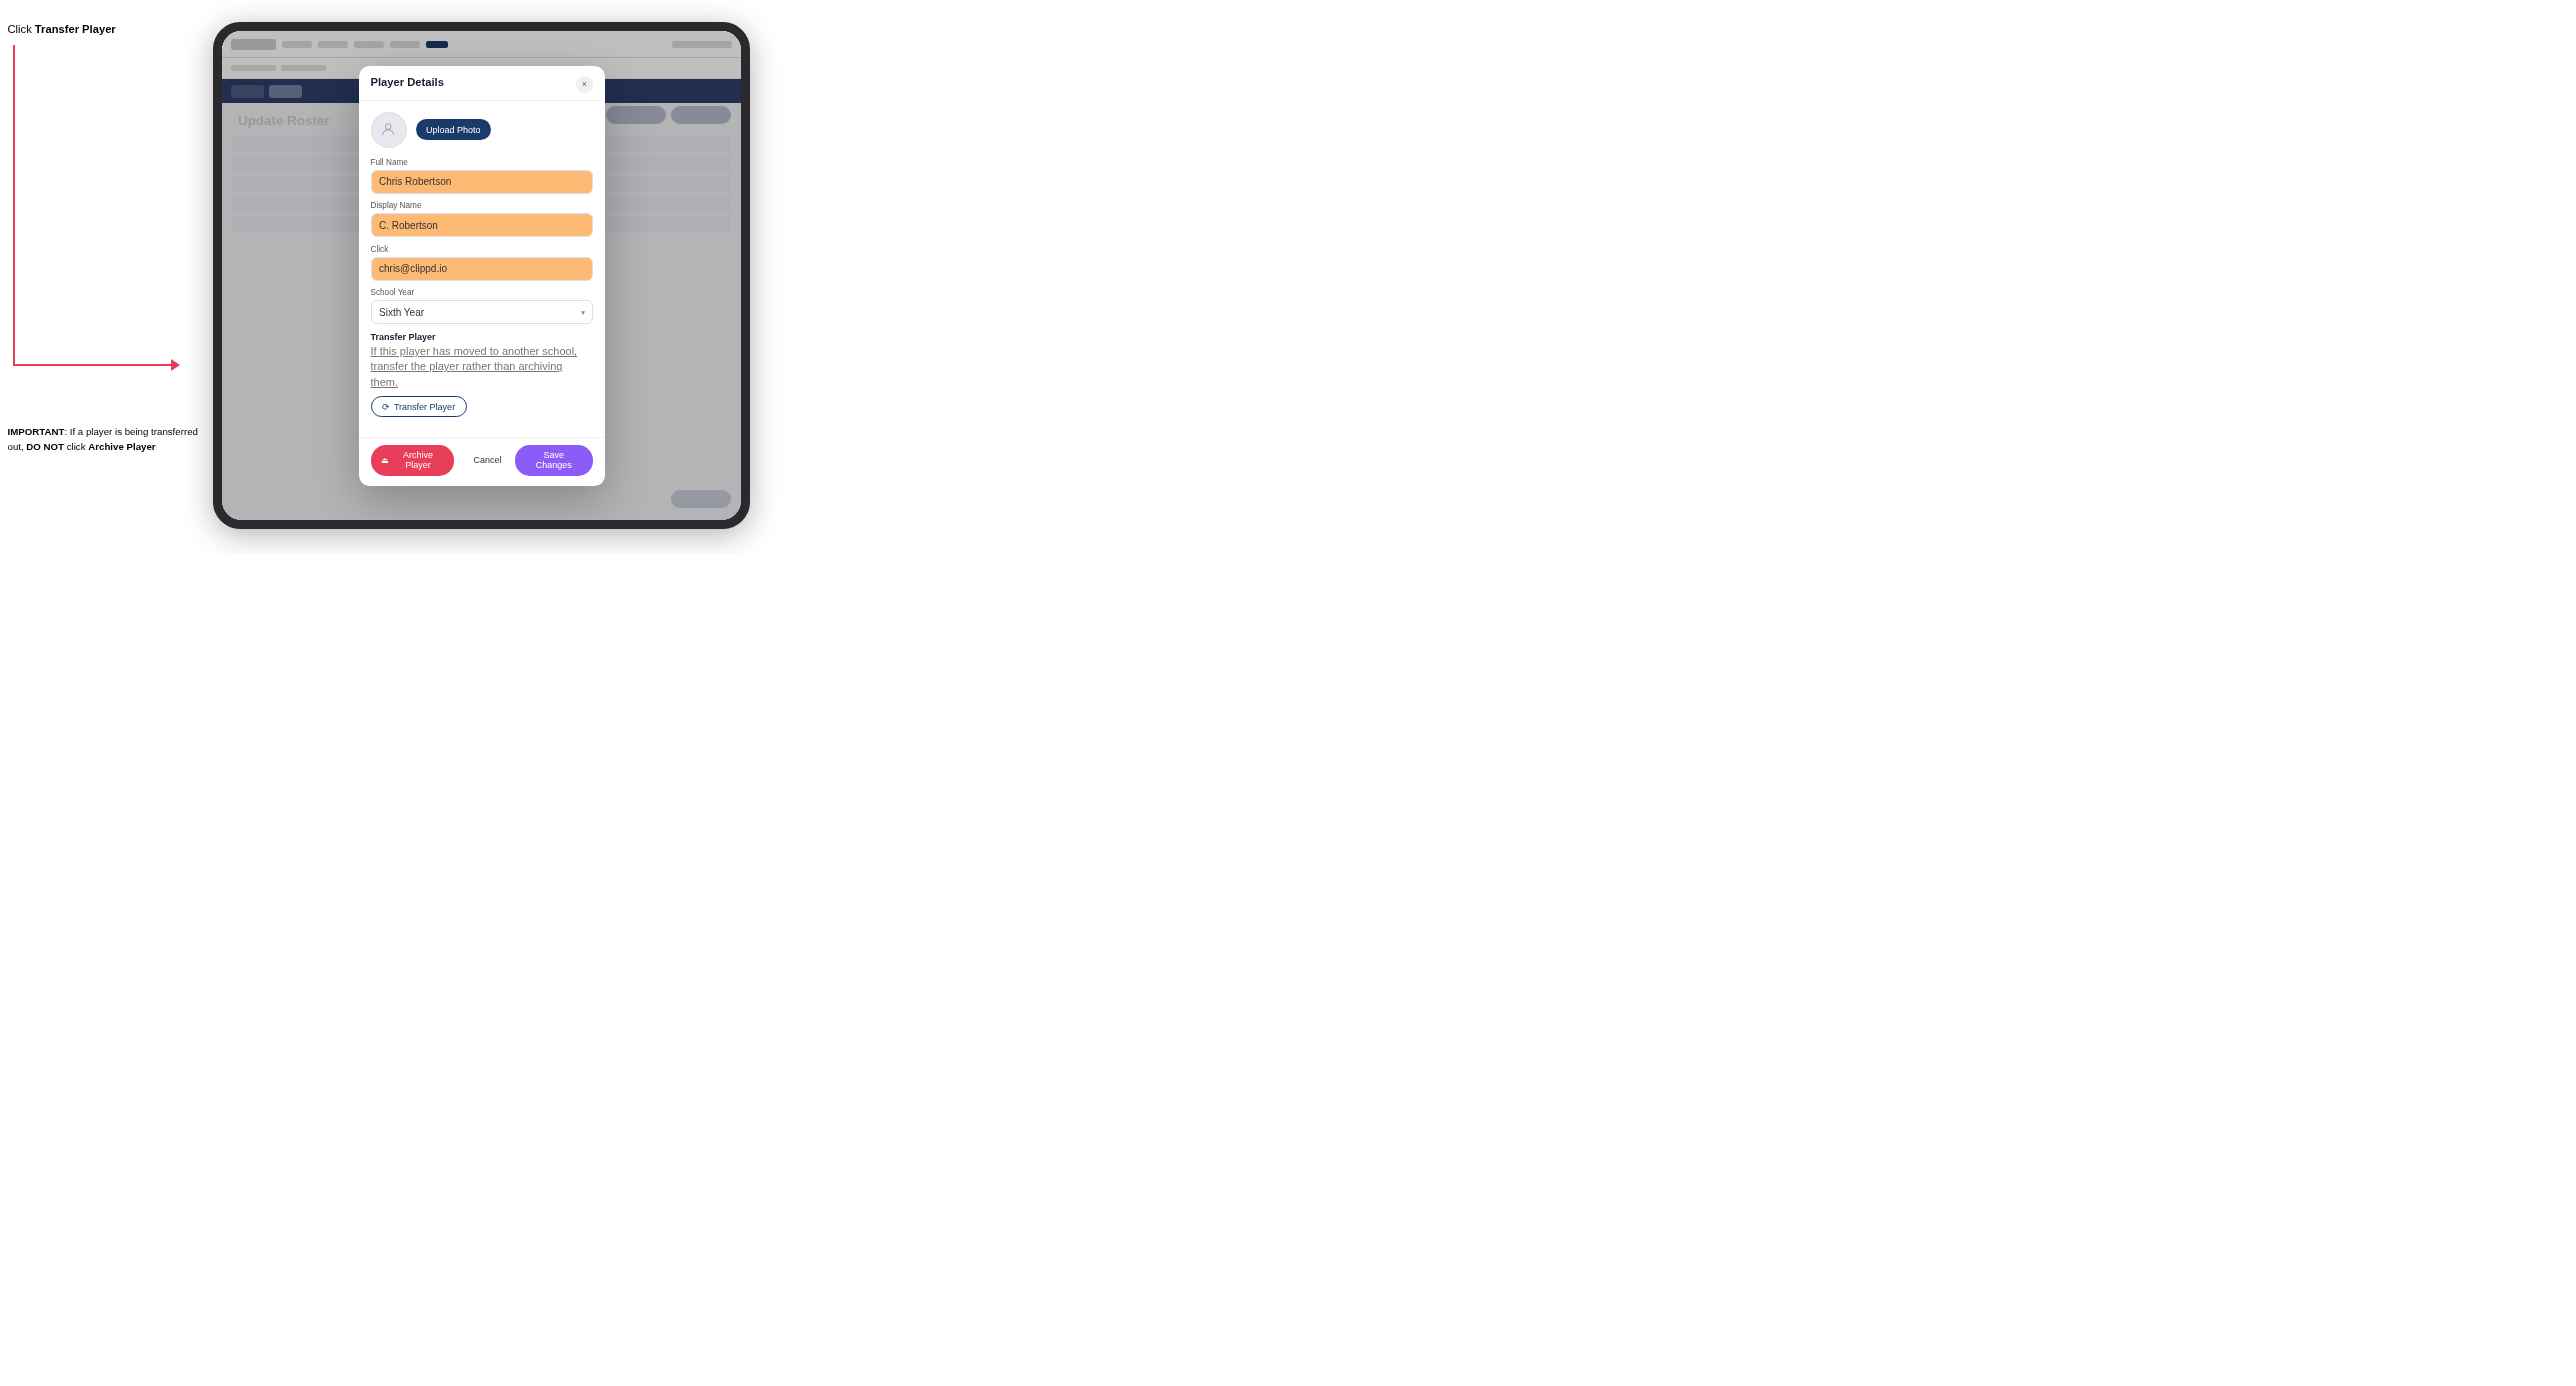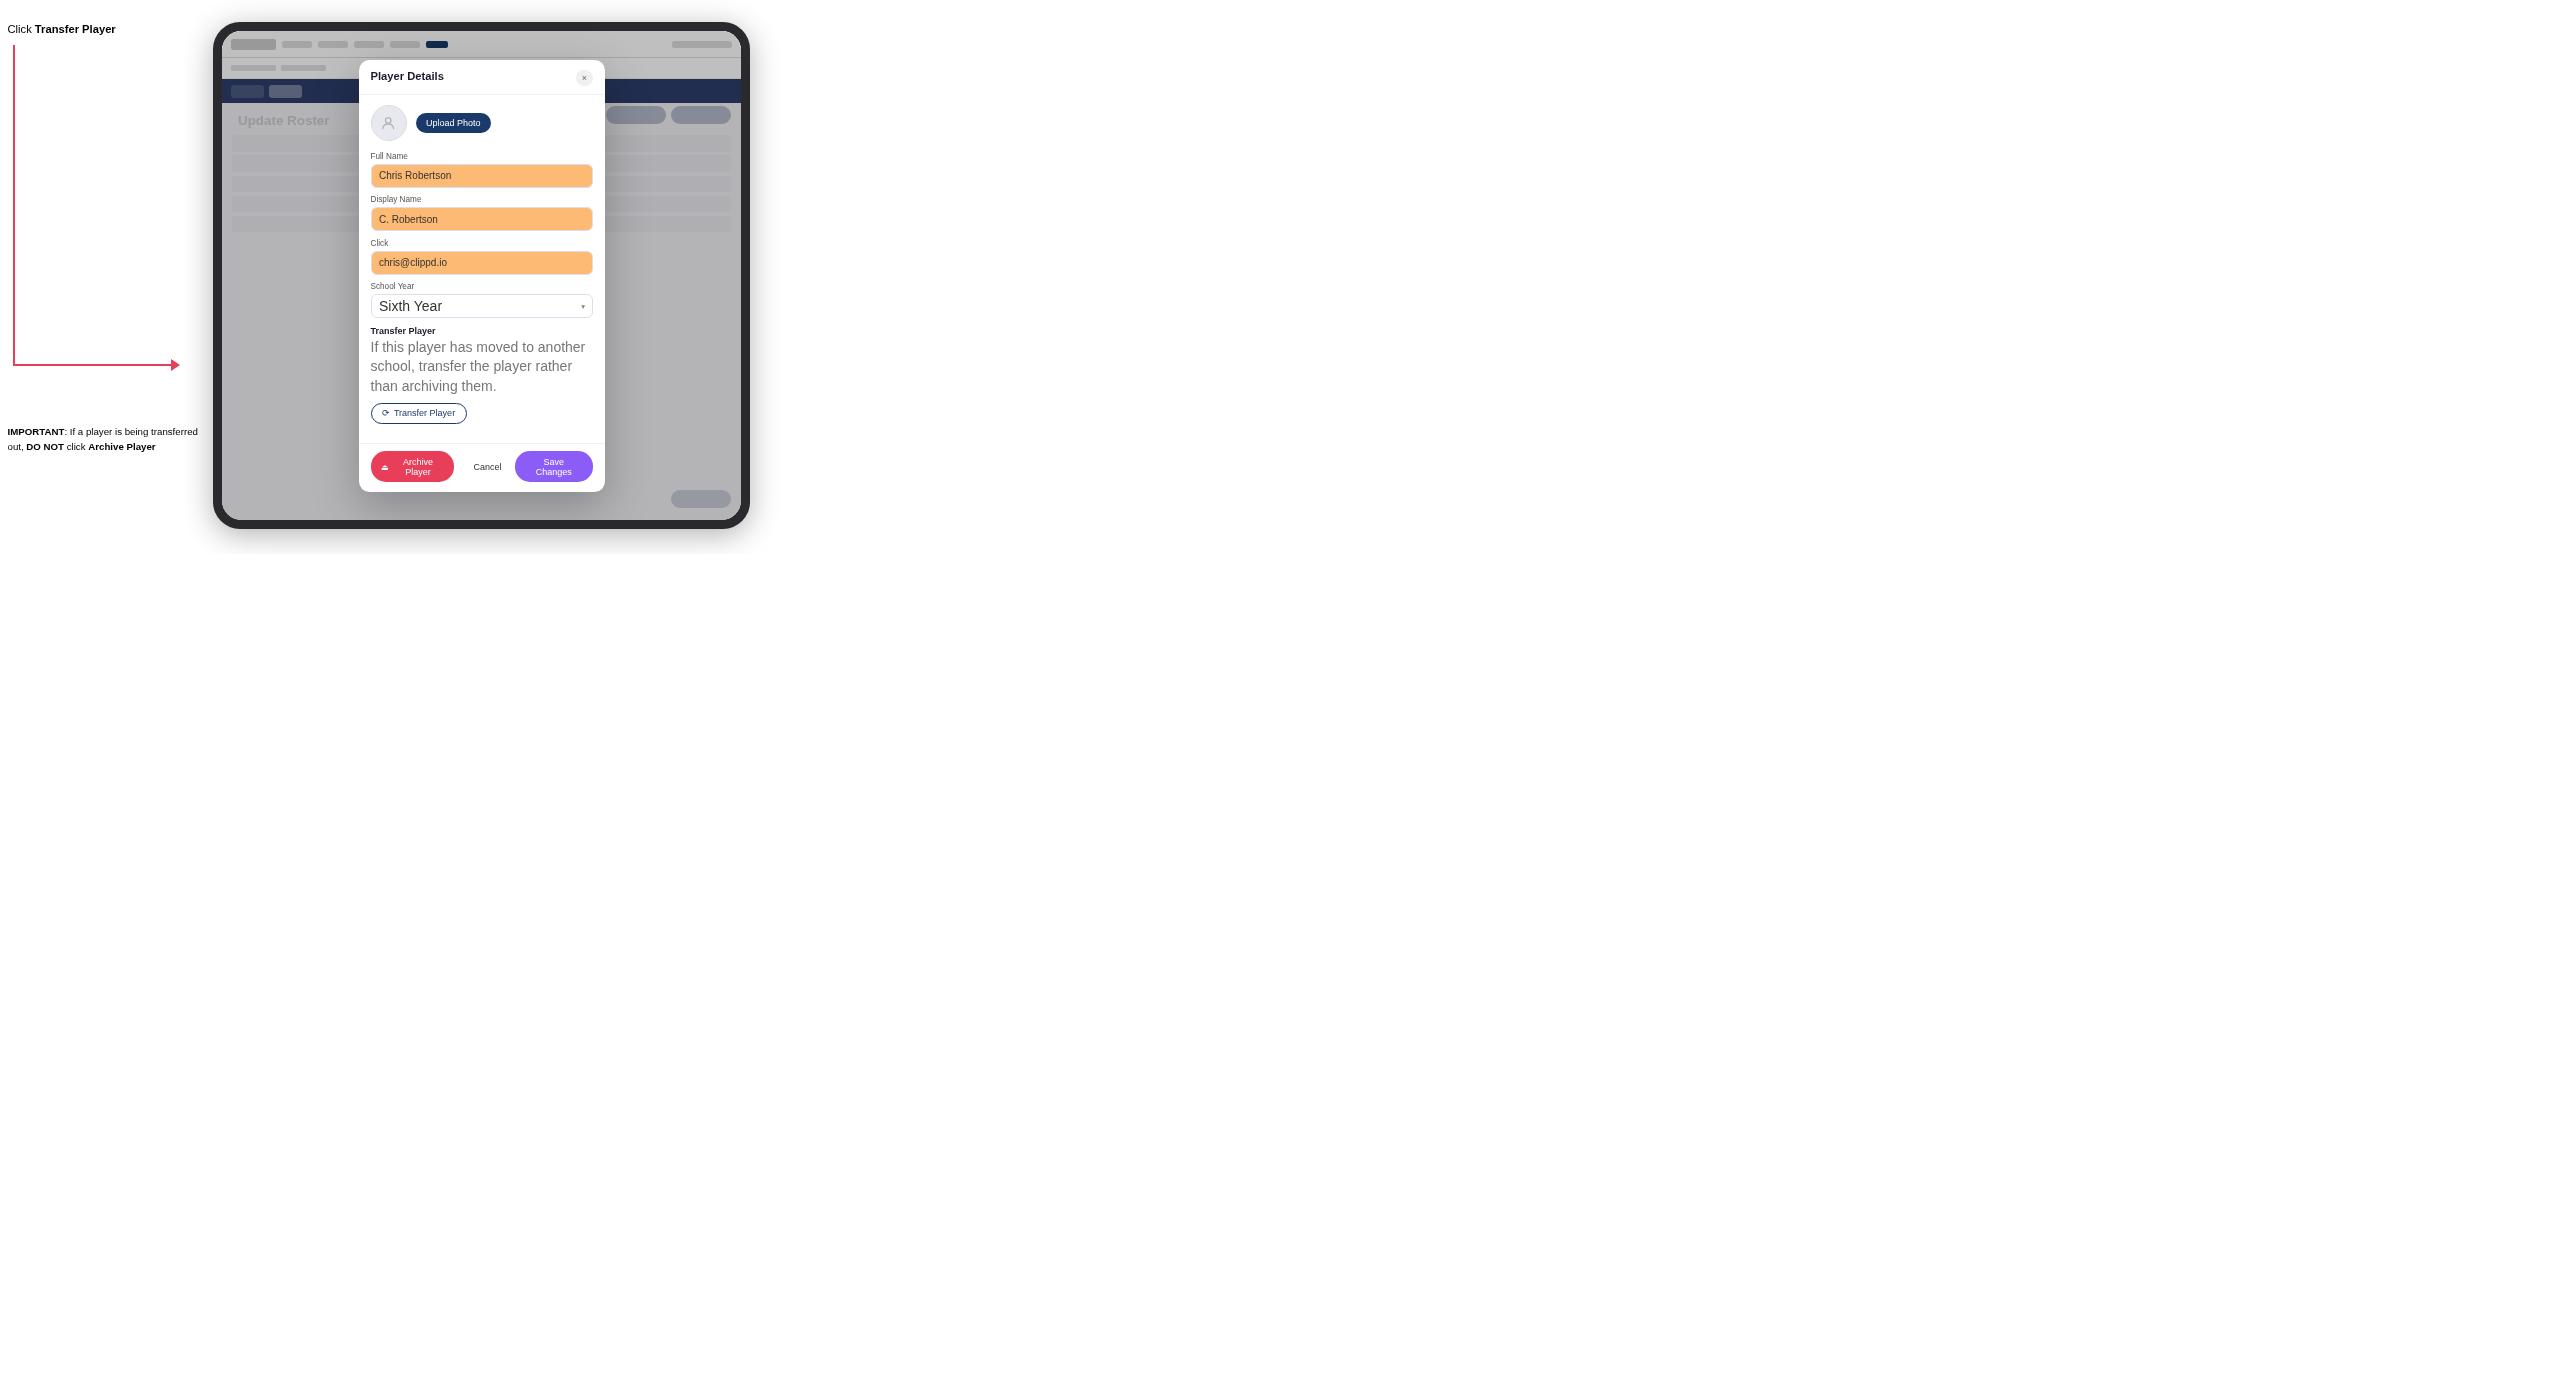--- a/index.html
+++ b/index.html
@@ -273,21 +273,21 @@
       color: #333;
       background: #fdba74;
       outline: none;
     }
     .field-select {
       width: 100%;
       height: 24px;
       border: 0.7px solid #dde;
       border-radius: 6px;
       padding: 0 7.5px;
-      font-size: 14px;
+      font-size: 10px;
       color: #333;
       background: #fff;
       outline: none;
       appearance: none;
       cursor: pointer;
     }
     .select-wrapper {
       position: relative;
     }
     .select-arrow {
@@ -305,24 +305,25 @@
       margin-top: 7.5px;
       margin-bottom: 9px;
     }
     .transfer-label {
       font-size: 9px;
       font-weight: 600;
       color: #1a1a2e;
       margin-bottom: 2.2px;
     }
     .transfer-desc {
-      font-size: 14px;
+      font-size: 11px;
       color: #777;
       margin-bottom: 6px;
       line-height: 1.4;
+      text-decoration: underline;
     }
     .transfer-btn {
       display: inline-flex;
       align-items: center;
       gap: 4.5px;
       border: 1.1px solid #1a3a6b;
       border-radius: 15px;
       padding: 4.5px 10.4px;
       background: #fff;
       color: #1a3a6b;

